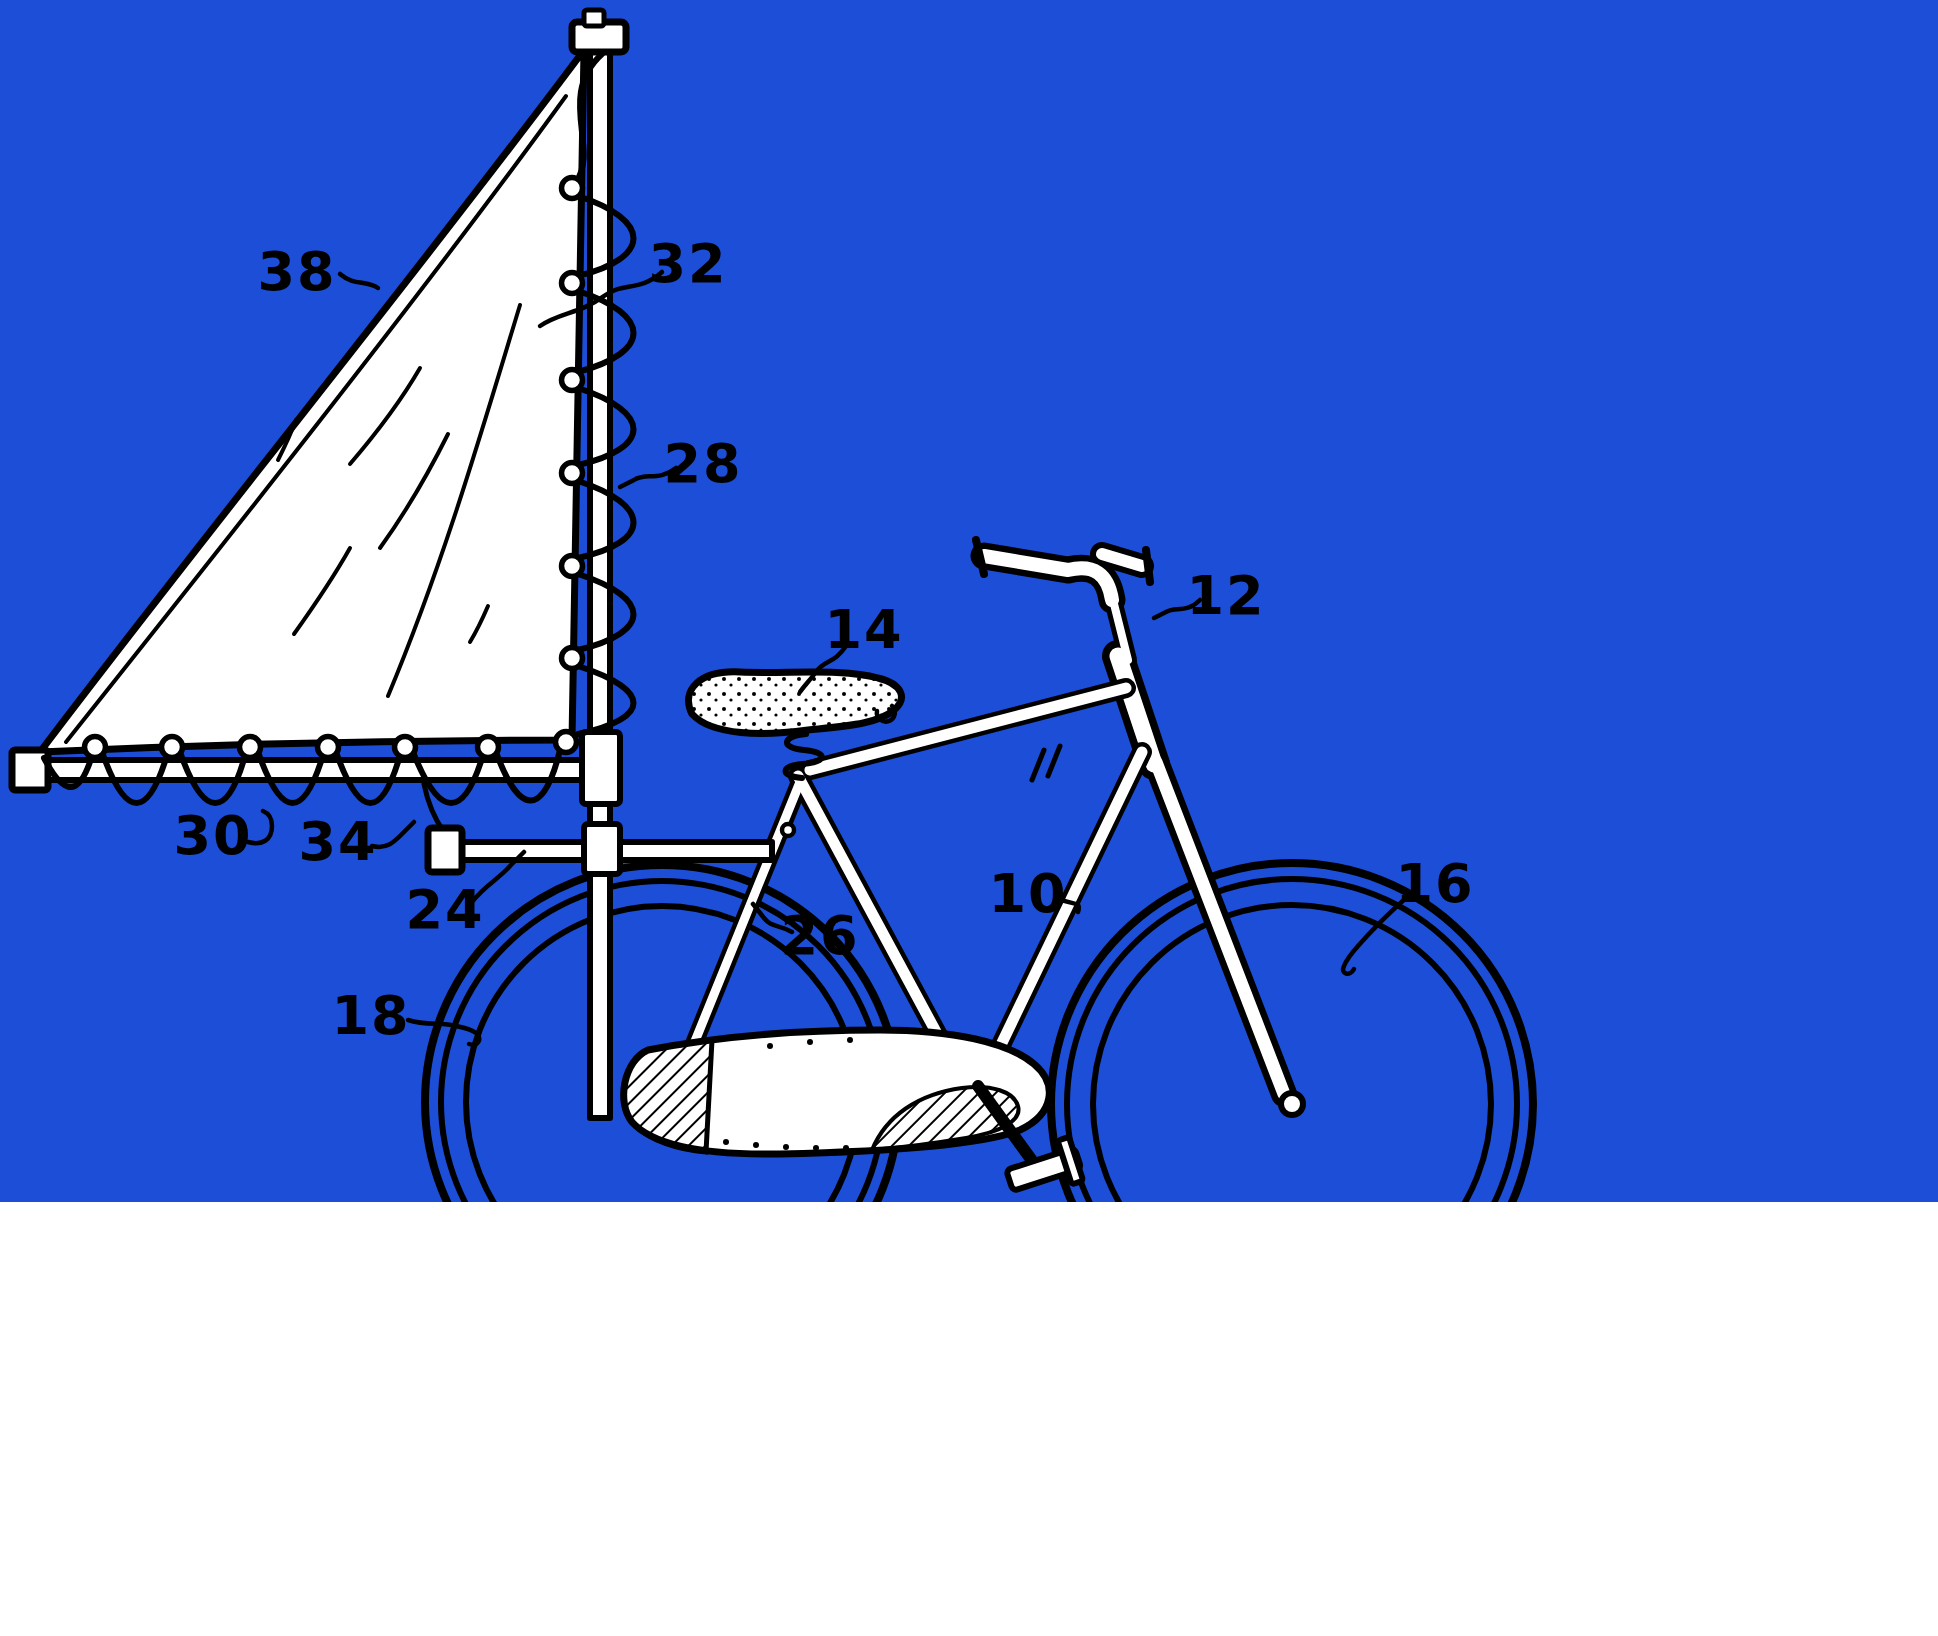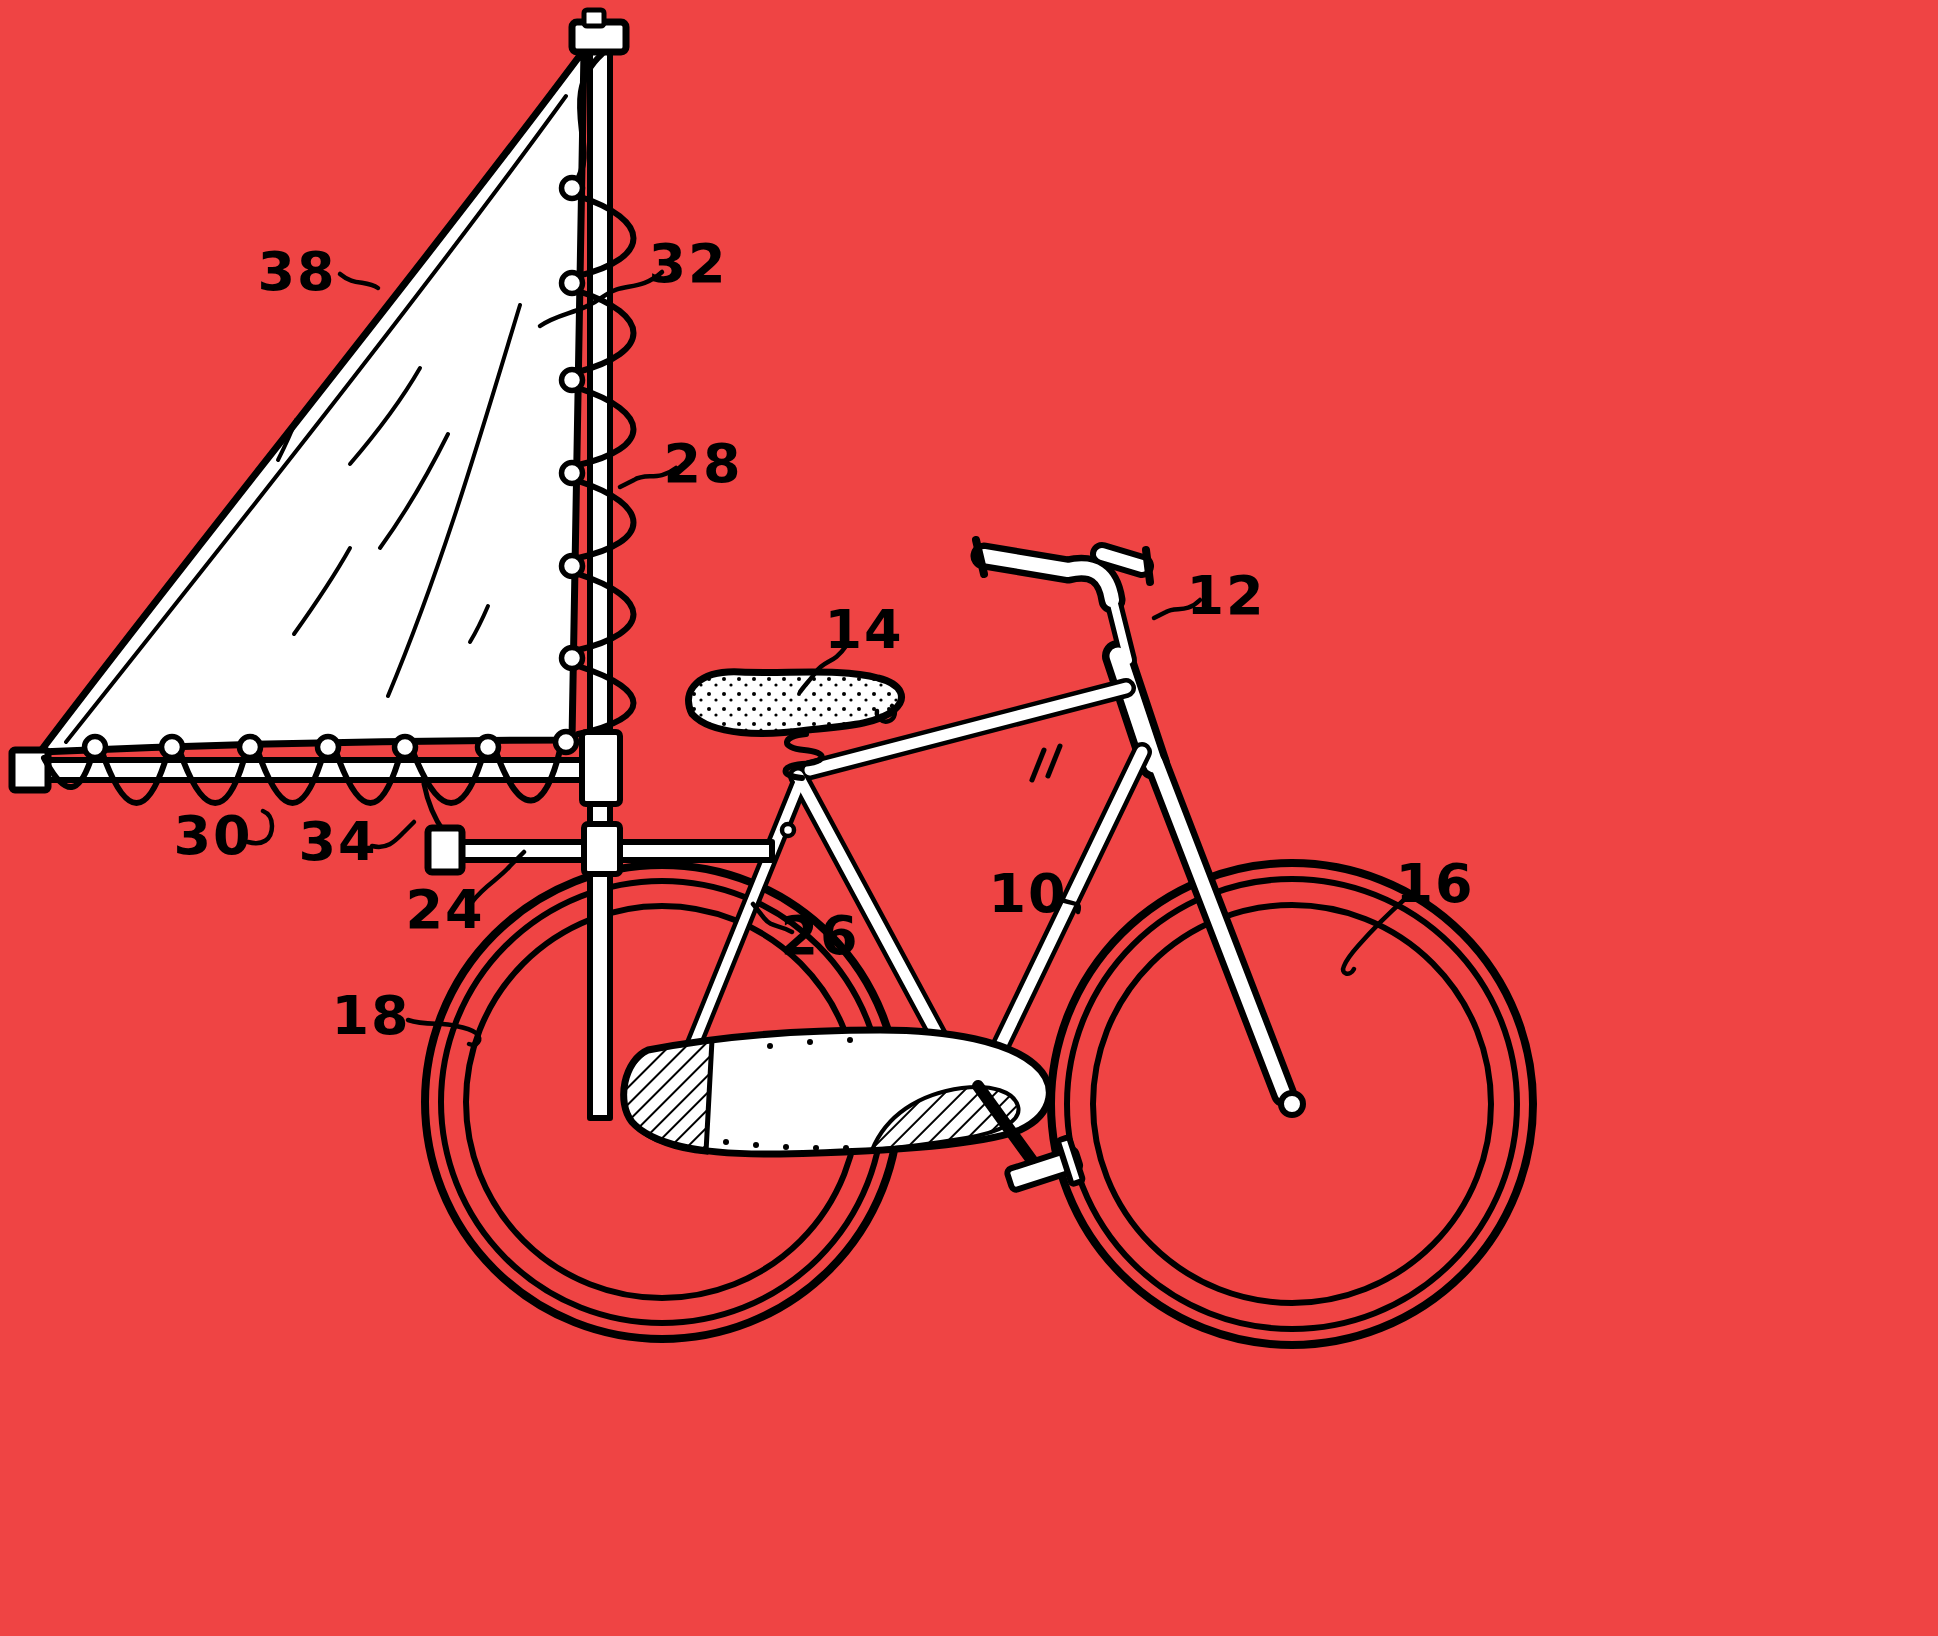--- a/index.html
+++ b/index.html
@@ -1,19 +1,19 @@
 <!DOCTYPE html>
 <html><head>
 <meta charset="utf-8">
 <style>
   html,body{margin:0;padding:0;background:#ffffff;}
   .stage{
     position:relative;
-    width:1938px;height:1636px;
-    background:#ef4444;
+    width:1938px;height:1202px;
+    background:#1d4ed8;
     font-family:"DejaVu Sans", sans-serif;
     overflow:hidden;
   }
   svg{position:absolute;left:0;top:0;}
   .ln{fill:none;stroke:#000;stroke-linecap:round;stroke-linejoin:round;}
   .wln{fill:none;stroke:#fff;stroke-linecap:round;stroke-linejoin:round;}
   .f{fill:#fff;stroke:#000;stroke-linejoin:round;}
   .num{
     font-family:"DejaVu Sans", sans-serif;
     font-weight:700;

